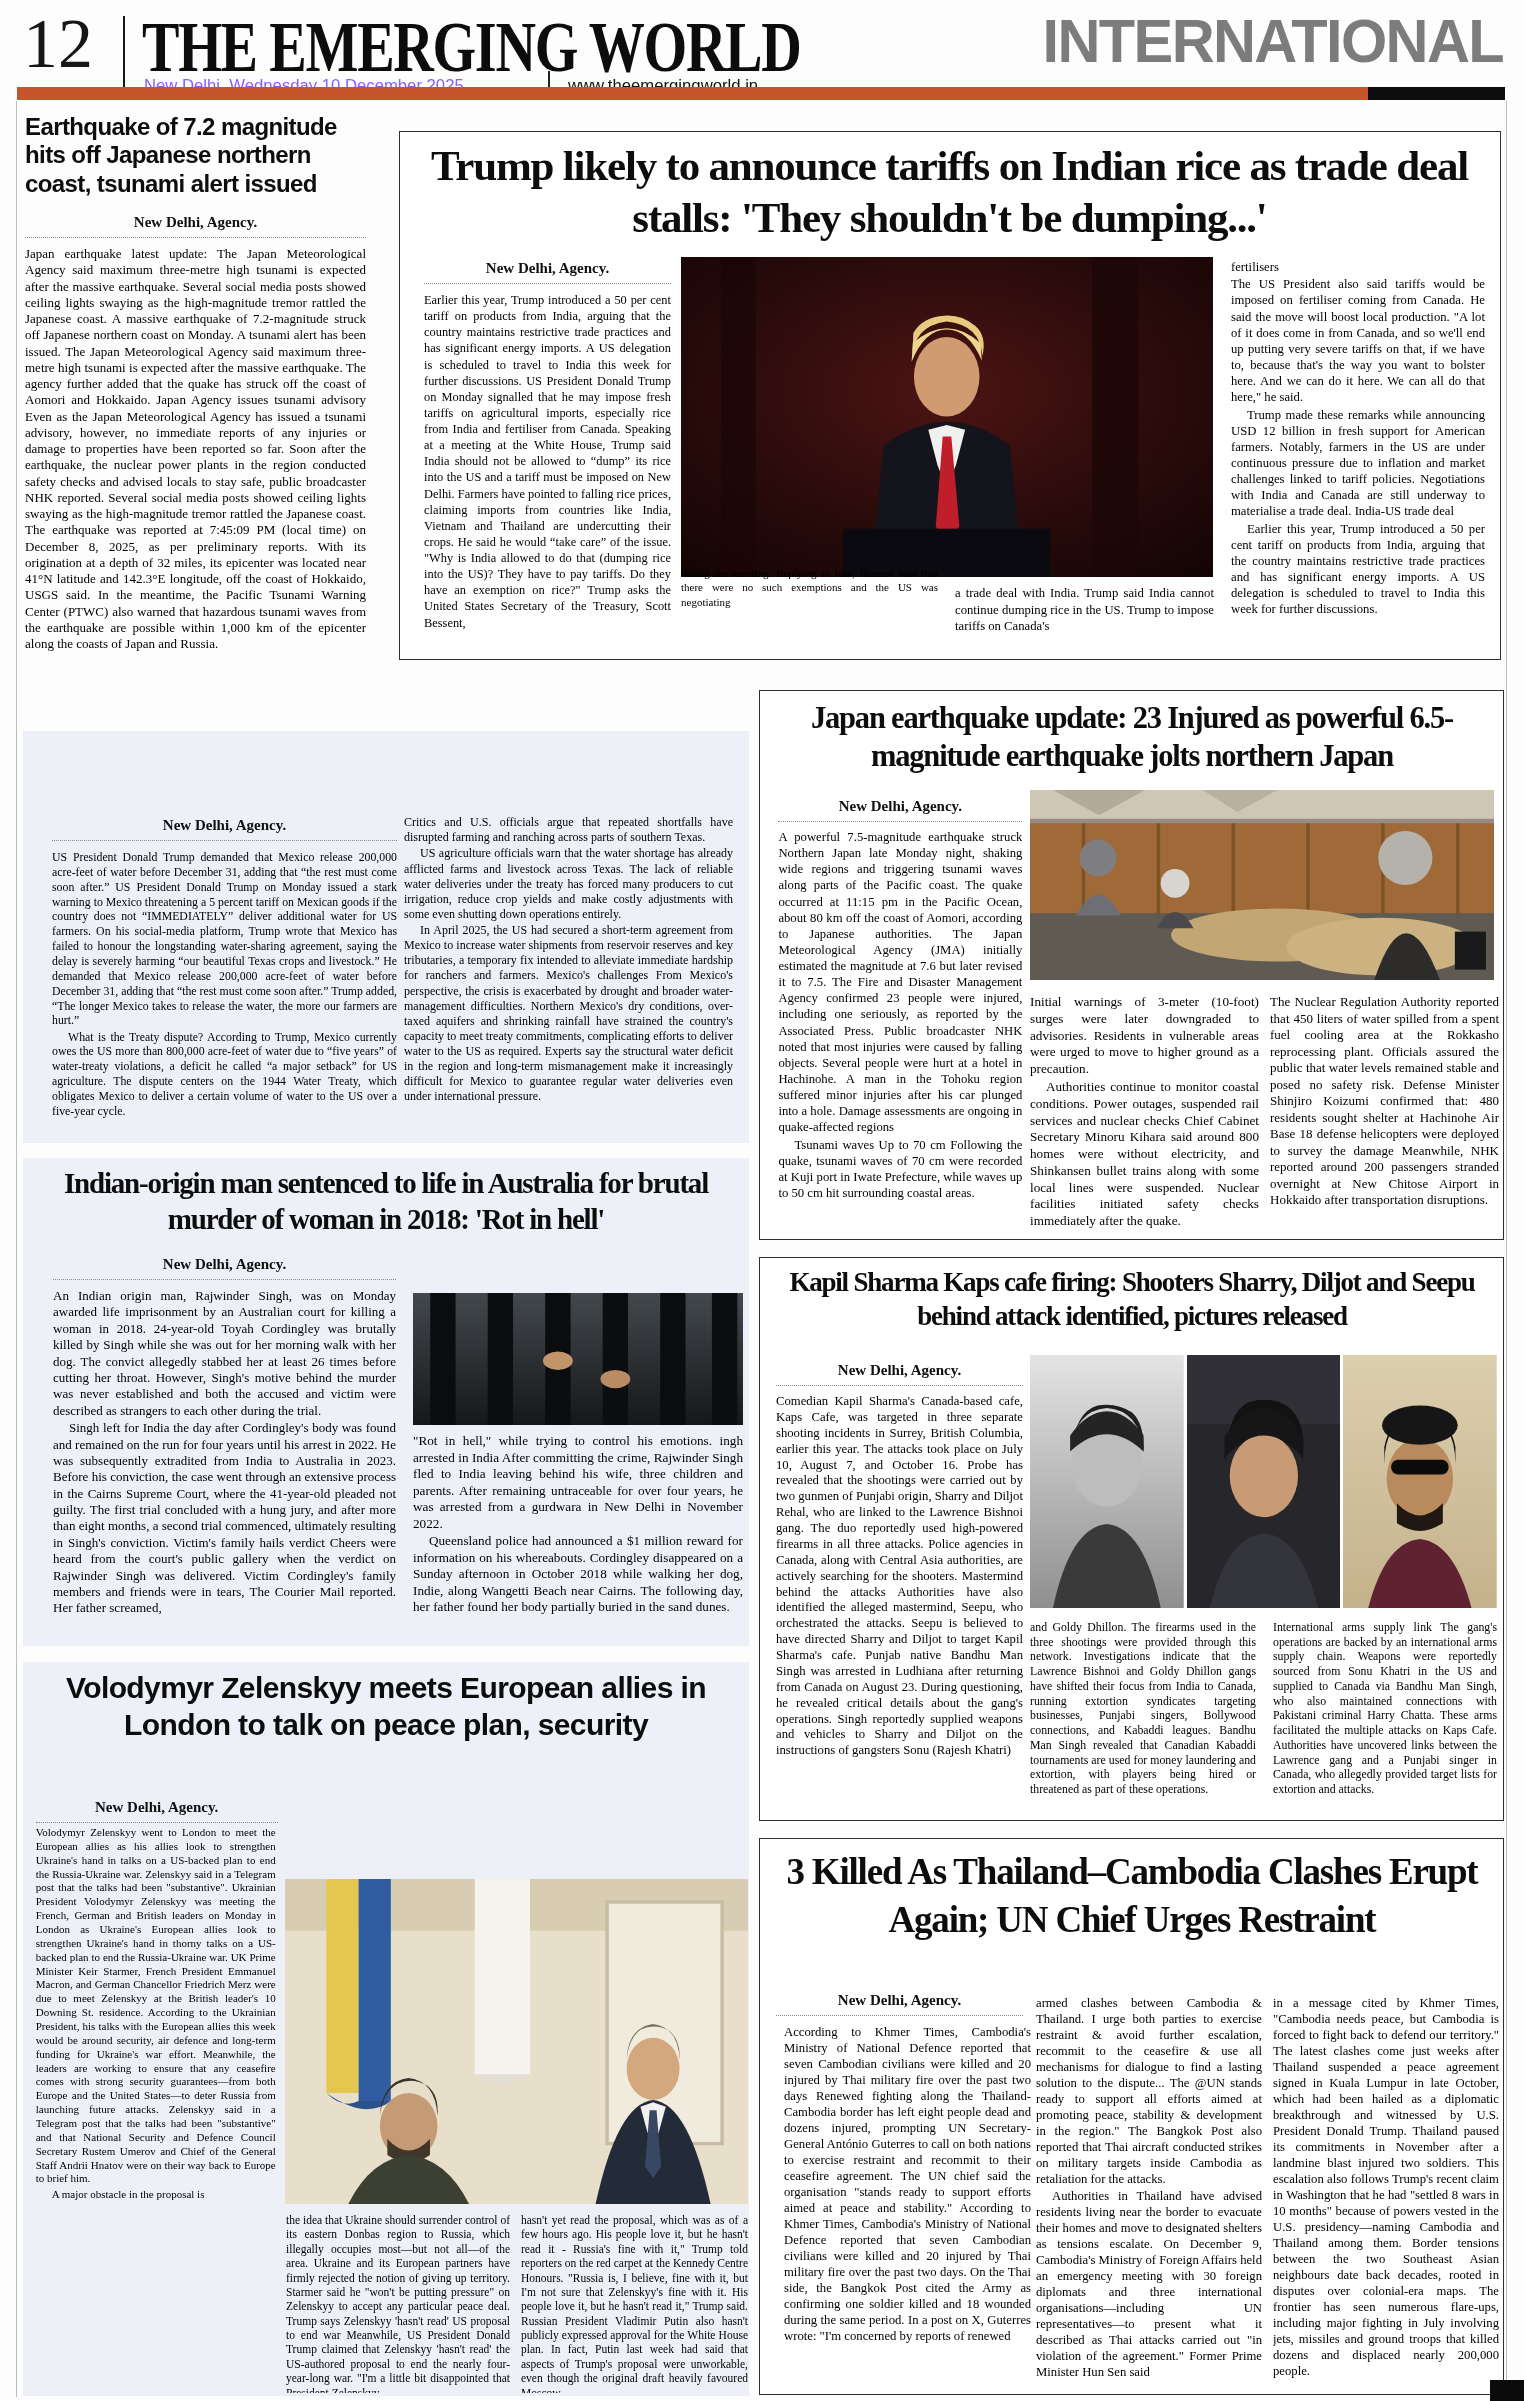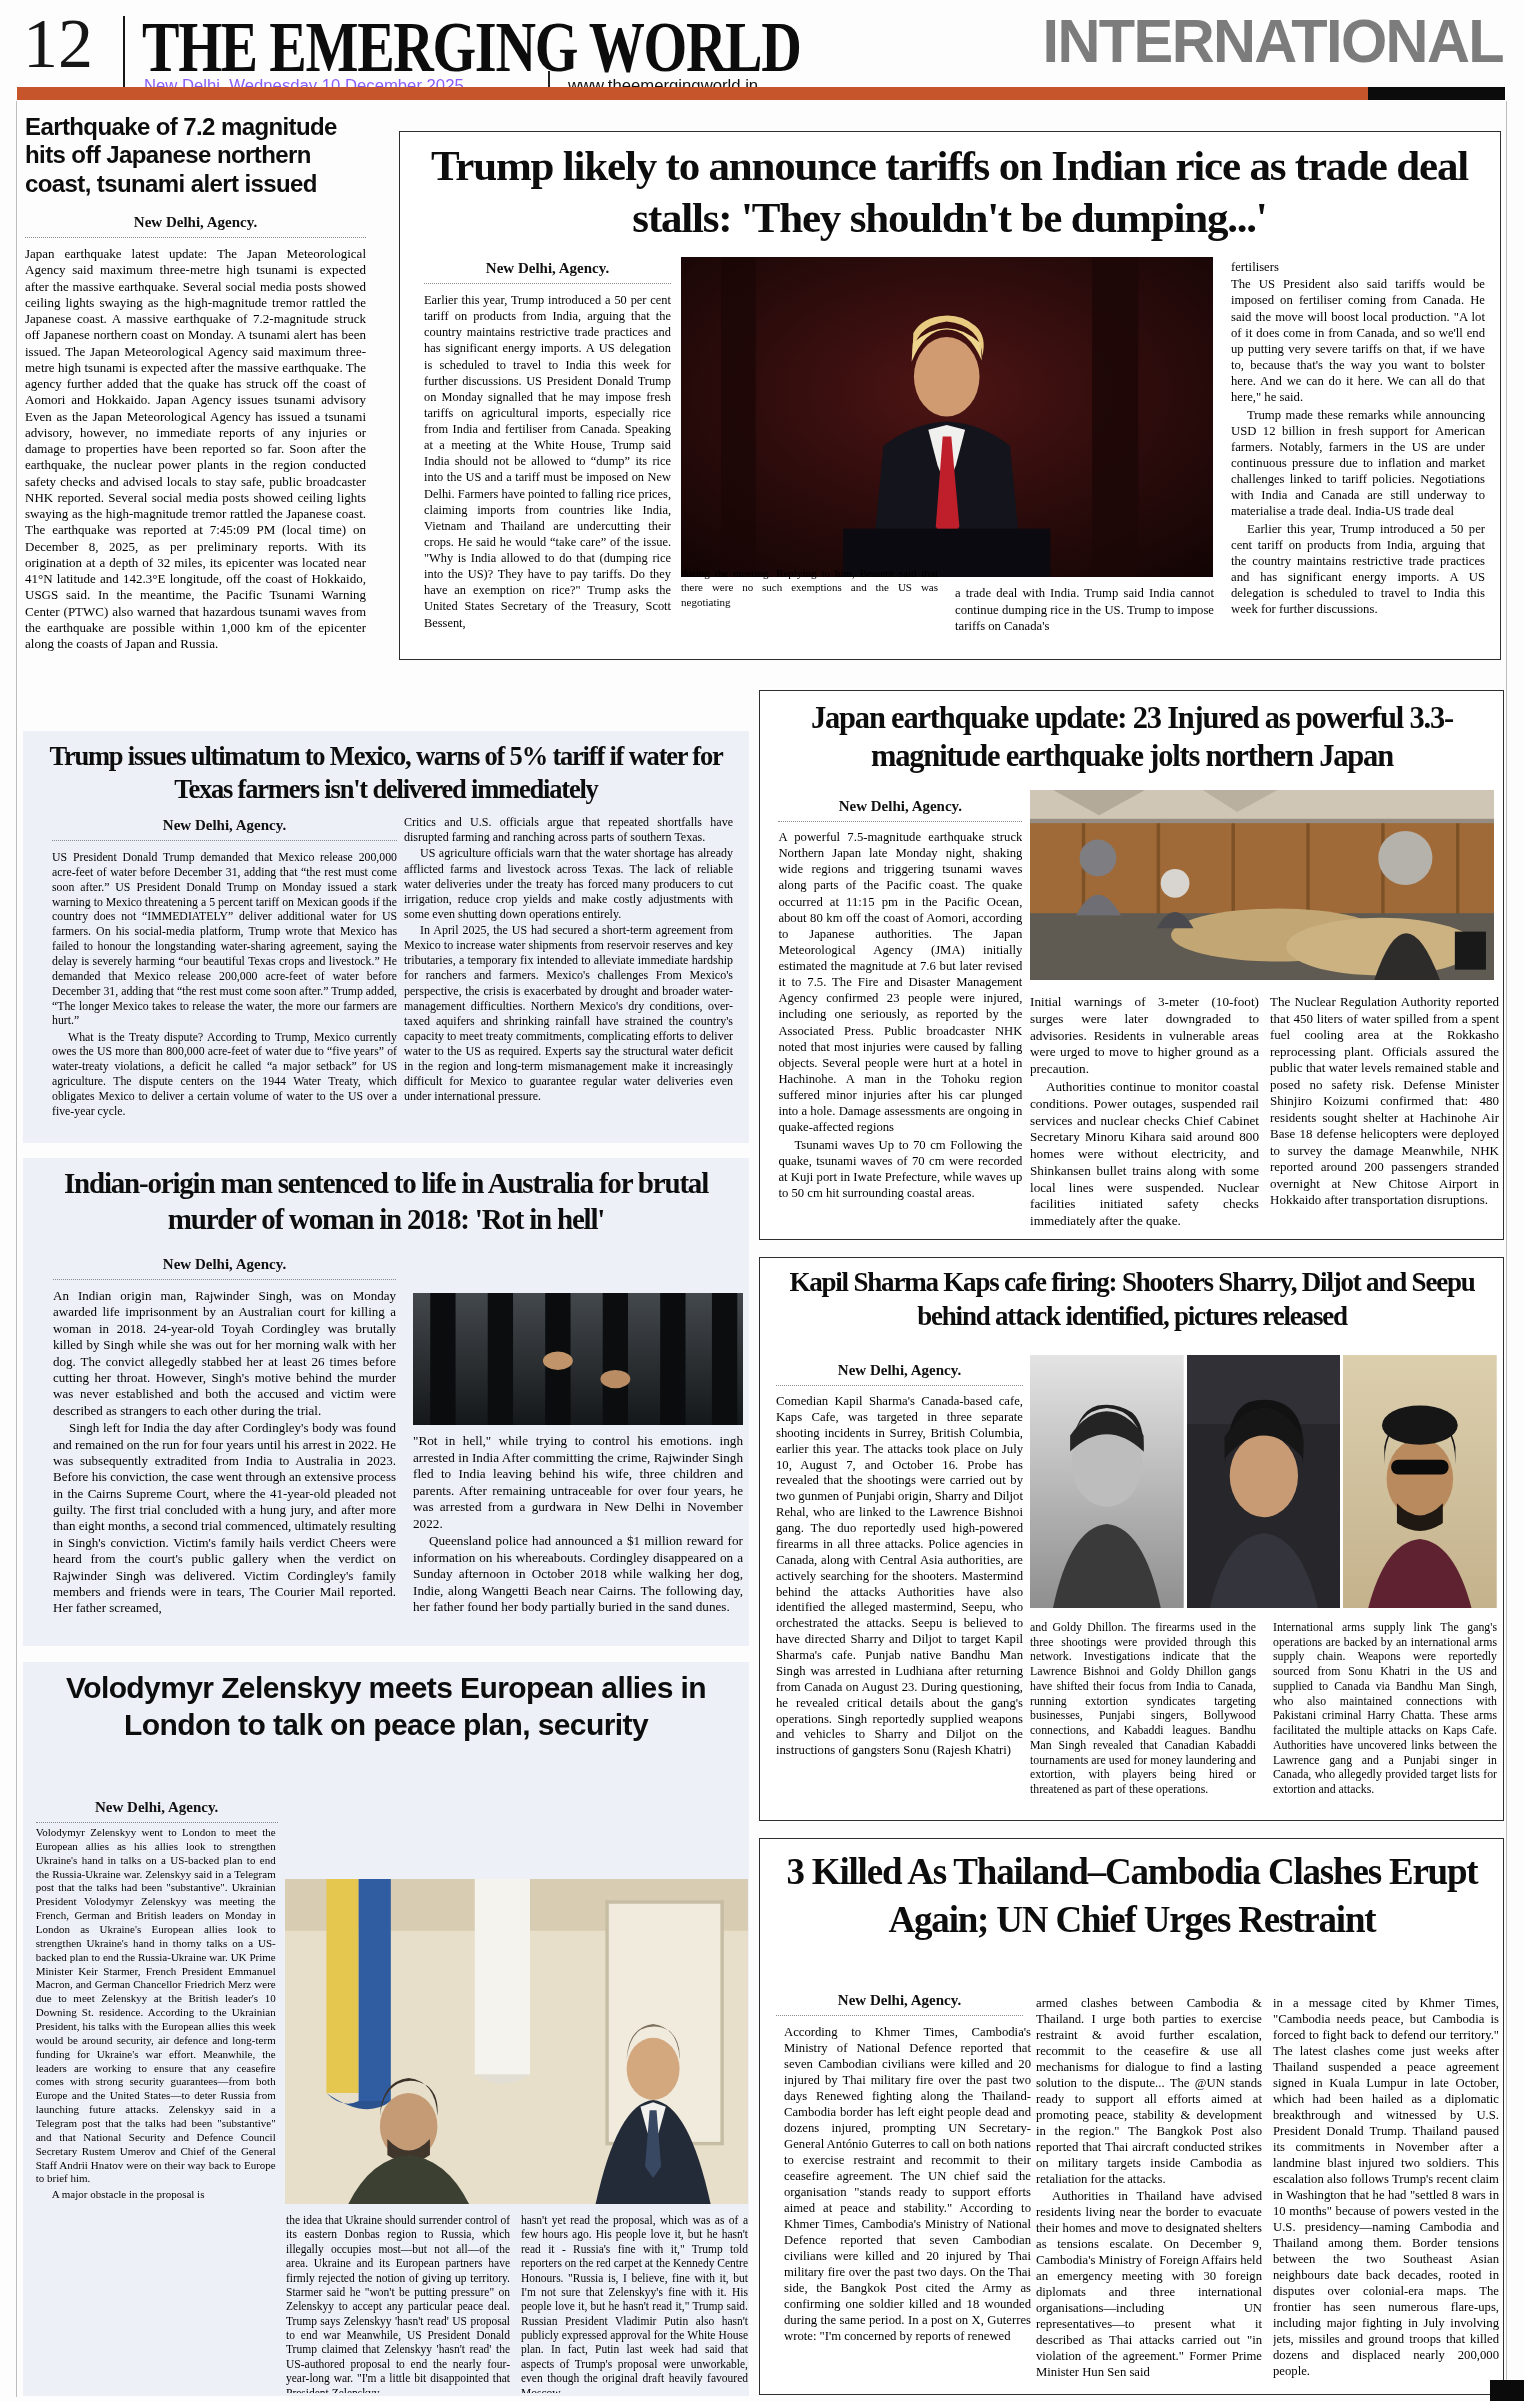--- a/index.html
+++ b/index.html
@@ -81,35 +81,34 @@
     </div>
     <div class="body abs" style="left:831px;top:127px;width:254px;height:396px;font-size:12.7px;line-height:1.27;">
       <p style="text-indent:0;">fertilisers</p>
       <p style="text-indent:0;">The US President also said tariffs would be imposed on fertiliser coming from Canada. He said the move will boost local production. "A lot of it does come in from Canada, and so we'll end up putting very severe tariffs on that, if we have to, because that's the way you want to bolster here. And we can do it here. We can all do that here," he said.</p>
       <p>Trump made these remarks while announcing USD 12 billion in fresh support for American farmers.  Notably, farmers in the US are under continuous pressure due to inflation and market challenges linked to tariff policies. Negotiations with India and Canada are still underway to materialise a trade deal. India-US trade deal</p>
       <p>Earlier this year, Trump introduced a 50 per cent tariff on products from India, arguing that the country maintains restrictive trade practices and has significant energy imports. A US delegation is scheduled to travel to India this week for further discussions.</p>
     </div>
   </div>
 
   <div class="abs bluepanel" style="left:23px;top:731px;width:726px;height:412px;">
-    <div class="hl-serif abs" style="left:11.5px;top:9.2px;width:703px;font-size:26.5px;line-height:1.22;">Trump issues ultimatum to Mexico, warns of 5% tariff if water for Texas farmers isn't delivered immediately</div>
     <div class="byline abs" style="left:29px;top:86px;width:345px;">New Delhi, Agency.</div>
     <div class="body abs" style="left:29px;top:119px;width:345px;height:284px;font-size:11.8px;line-height:1.26;">
       <p>US President Donald Trump demanded that Mexico release 200,000 acre-feet of water before December 31, adding that “the rest must come soon after.” US President Donald Trump on Monday issued a stark warning to Mexico threatening a 5 percent tariff on Mexican goods if the country does not “IMMEDIATELY” deliver additional water for US farmers. On his social-media platform, Trump wrote that Mexico has failed to honour the longstanding water-sharing agreement, saying the delay is severely harming “our beautiful Texas crops and livestock.” He demanded that Mexico release 200,000 acre-feet of water before December 31, adding that “the rest must come soon after.” Trump added, “The longer Mexico takes to release the water, the more our farmers are hurt.”</p>
       <p>What is the Treaty dispute? According to Trump, Mexico currently owes the US more than 800,000 acre-feet of water due to “five years” of water-treaty violations, a deficit he called “a major setback” for US agriculture. The dispute centers on the 1944 Water Treaty, which obligates Mexico to deliver a certain volume of water to the US over a five-year cycle.</p>
     </div>
     <div class="body abs" style="left:381px;top:84px;width:329px;height:320px;font-size:12px;line-height:1.26;">
       <p>Critics and U.S. officials argue that repeated shortfalls have disrupted farming and ranching across parts of southern Texas.</p>
       <p>US agriculture officials warn that the water shortage has already afflicted farms and livestock across Texas. The lack of reliable water deliveries under the treaty has forced many producers to cut irrigation, reduce crop yields and make costly adjustments with some even shutting down operations entirely.</p>
       <p>In April 2025, the US had secured a short-term agreement from Mexico to increase water shipments from reservoir reserves and key tributaries, a temporary fix intended to alleviate immediate hardship for ranchers and farmers. Mexico's challenges From Mexico's perspective, the crisis is exacerbated by drought and broader water-management difficulties. Northern Mexico's dry conditions, over-taxed aquifers and shrinking rainfall have strained the country's capacity to meet treaty commitments, complicating efforts to deliver water to the US as required. Experts say the structural water deficit in the region and long-term mismanagement make it increasingly difficult for Mexico to guarantee regular water deliveries even under international pressure.</p>
     </div>
   </div>
 
   <div class="abs boxed" style="left:759px;top:690px;width:743px;height:548px;">
-    <div class="hl-serif abs" style="left:7px;top:8px;width:730px;font-size:30.5px;line-height:1.25;">Japan earthquake update: 23 Injured as powerful 3.3-magnitude earthquake jolts northern Japan</div>
+    <div class="hl-serif abs" style="left:7px;top:8px;width:730px;font-size:30.5px;line-height:1.25;">Japan earthquake update: 23 Injured as powerful 6.5-magnitude earthquake jolts northern Japan</div>
     <div class="byline abs" style="left:18.4px;top:107px;width:244px;">New Delhi, Agency.</div>
     <div class="body abs" style="left:18.4px;top:138px;width:244px;height:403px;font-size:12.7px;line-height:1.27;">
       <p>A powerful 7.5-magnitude earthquake struck Northern Japan late Monday night, shaking wide regions and triggering tsunami waves along parts of the Pacific coast. The quake occurred at 11:15 pm in the Pacific Ocean, about 80 km off the coast of Aomori, according to Japanese authorities. The Japan Meteorological Agency (JMA) initially estimated the magnitude at 7.6 but later revised it to 7.5. The Fire and Disaster Management Agency confirmed 23 people were injured, including one seriously, as reported by the Associated Press. Public broadcaster NHK noted that most injuries were caused by falling objects. Several people were hurt at a hotel in Hachinohe. A man in the Tohoku region suffered minor injuries after his car plunged into a hole. Damage assessments are ongoing in quake-affected regions</p>
       <p>Tsunami waves Up to 70 cm Following the quake, tsunami waves of 70 cm were recorded at Kuji port in Iwate Prefecture, while waves up to 50 cm hit surrounding coastal areas.</p>
     </div>
     <div class="photo abs" style="left:270px;top:99px;width:464px;height:190px;">
       <svg viewBox="0 0 806 330" preserveAspectRatio="none">
         <rect width="806" height="330" fill="#96713f"></rect>
         <rect width="806" height="56" fill="#cfc6b6"></rect>
         <path d="M40 0 L120 44 L200 0 Z" fill="#b4aa99"></path>

